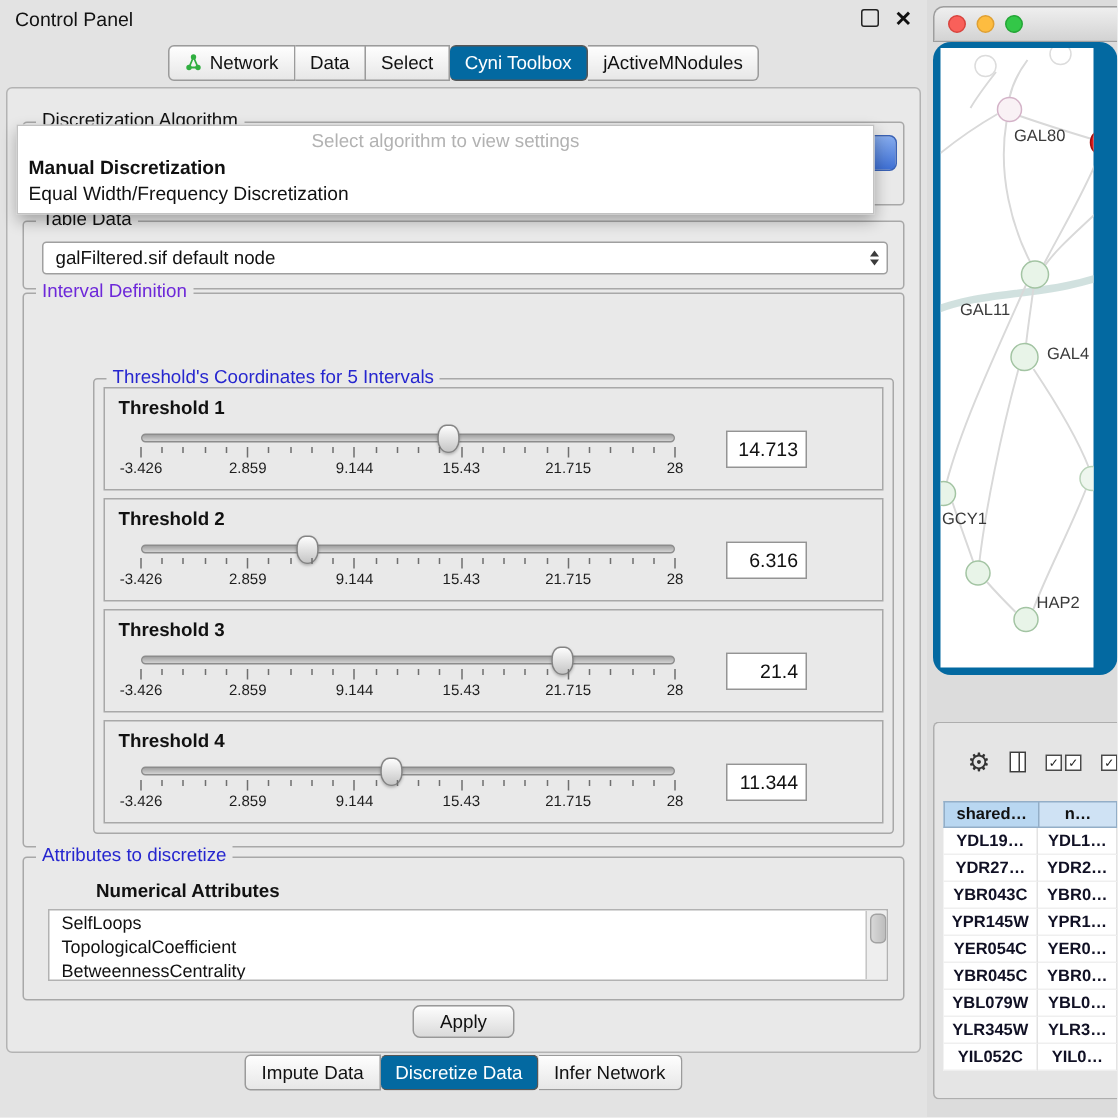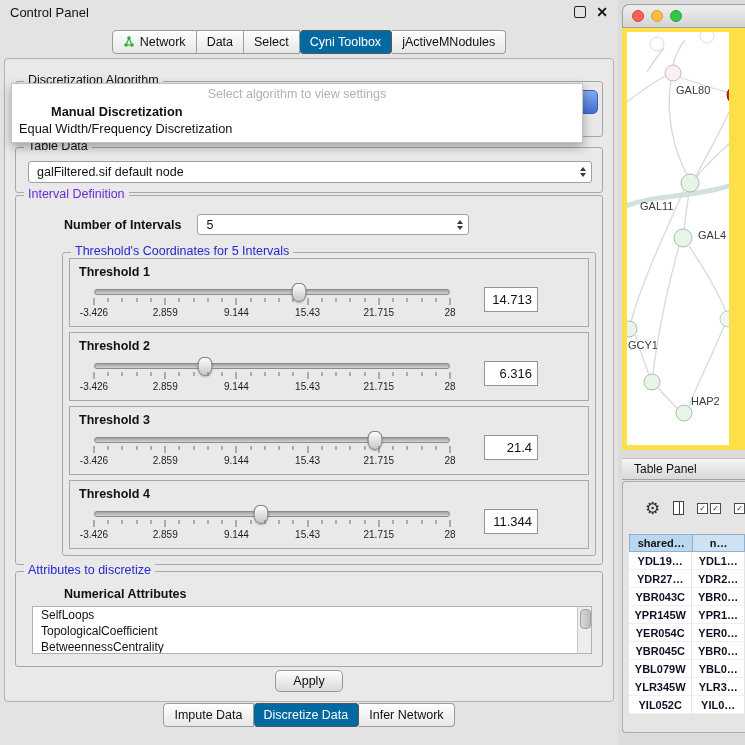--- a/index.html
+++ b/index.html
@@ -25,21 +25,21 @@
   .legend{position:absolute;top:-9px;left:8px;background:#e9e9e9;padding:0 4px;font-size:12.5px;white-space:nowrap;}
   .legend.green{color:#6d28d9;}
   .legend.blue{color:#2626cf;}
 
   #algo-group{left:10px;top:22px;width:586px;height:54px;}
   #algo-combo-stub{position:absolute;left:556px;top:8px;width:24px;height:22px;border-radius:5px;background:linear-gradient(#85abed,#3e6fd3);border:1px solid #3a62b5;}
 
   #algo-overlay{position:absolute;left:6px;top:24px;width:570px;background:#fff;border:1px solid #c2c2c2;box-shadow:0 4px 10px rgba(0,0,0,.32);z-index:50;padding-bottom:5px;}
   .overlay-prompt{text-align:center;color:#b2b2b2;padding:3px 0 2px;font-size:12.5px;}
   .overlay-item{padding:1px 7px;font-size:12.8px;}
-  .overlay-item.first{font-weight:bold;margin-left:32px;}
+  .overlay-item.first{font-weight:bold;}
 
   #table-data-group{left:10px;top:88px;width:586px;height:44px;}
   .combo{display:flex;align-items:center;height:22px;background:#fff;border:1px solid #9f9f9f;border-radius:3px;padding-left:8px;box-sizing:border-box;}
   #table-data-combo{margin:13px 10px 0 12px;}
   .stepper{margin-left:auto;margin-right:5px;display:flex;flex-direction:column;align-items:center;gap:2px;}
   .stepper i{display:block;width:0;height:0;border-left:3.5px solid transparent;border-right:3.5px solid transparent;}
   .stepper .up{border-bottom:4px solid #3b3b3b;}
   .stepper .dn{border-top:4px solid #3b3b3b;}
 
   #interval-group{left:10px;top:136px;width:586px;height:368px;}
@@ -74,21 +74,21 @@
 
   .cp-bottom-tabs{position:absolute;left:0;top:703px;width:618px;display:flex;justify-content:center;}
 
   
   .netwin{position:absolute;left:622px;top:4px;width:123px;height:446px;}
   .mac-bar{height:24px;background:linear-gradient(#efefef,#d3d3d3);border:1px solid #9e9e9e;border-right:none;border-radius:7px 0 0 0;display:flex;align-items:center;gap:7px;padding-left:9px;box-sizing:border-box;}
   .light{width:12px;height:12px;border-radius:50%;box-sizing:border-box;}
   .light.red{background:#f9605a;border:1px solid #d8443e;}
   .light.yellow{background:#fdbc40;border:1px solid #dfa033;}
   .light.green{background:#33c748;border:1px solid #24a636;}
-  .net-frame{position:absolute;left:0;top:24px;right:0;bottom:0;background:#fde047;padding:4px 16px 5px 5px;box-sizing:border-box;}
+  .net-frame{position:absolute;left:0;top:24px;right:0;bottom:0;background:#0369a1;padding:4px 16px 5px 5px;box-sizing:border-box;border-radius:12px;}
   .net-canvas{width:100%;height:100%;background:#fff;position:relative;overflow:hidden;}
   .net-edge{fill:none;stroke:#d9d9d9;stroke-width:1.3;}
   .edge-thick{fill:none;stroke:#ccdedb;stroke-width:5;opacity:.9;}
   .node-label{font-size:11px;fill:#3a3a3a;}
 
   
   .tp-titlebar{position:absolute;left:622px;top:458px;width:123px;height:22px;background:linear-gradient(#f4f4f4,#d9d9d9);border-top:1px solid #bdbdbd;border-bottom:1px solid #a2a2a2;display:flex;align-items:center;padding-left:12px;font-size:12px;box-sizing:border-box;}
   .tp-body{position:absolute;left:622px;top:481px;width:123px;height:252px;background:#e5e5e5;border:1px solid #aeaeae;border-right:none;border-radius:4px 0 0 4px;overflow:hidden;box-sizing:border-box;}
   .tp-toolbar{height:52px;display:flex;align-items:center;gap:13px;padding-left:22px;}
   .gear{font-size:17px;color:#333;}
@@ -165,30 +165,20 @@
           <span class="stepper">
               <i class="up"></i>
               <i class="dn"></i>
             </span>
         </div>
       </div>
 
       <div class="group" id="interval-group">
         <span class="legend green">Interval Definition</span>
 
-        <div class="noi-row">
-          <span class="noi-label">Number of Intervals</span>
-          <div class="combo" id="noi-combo">
-            <span>5</span>
-            <span class="stepper">
-                <i class="up"></i>
-                <i class="dn"></i>
-              </span>
-          </div>
-        </div>
 
         <div class="group" id="thresholds-group">
           <span class="legend blue">Threshold's Coordinates for 5 Intervals</span>
 
           <div class="threshold-panel">
             <div class="t-label">Threshold 1</div>
             <div class="t-row">
               <div class="slider">
                 <div class="track">
                     <div class="thumb" style="left: 57.7197%;"></div>
@@ -451,23 +441,20 @@
             <text x="49" y="62" class="node-label">GAL80</text>
             <text x="13" y="178" class="node-label">GAL11</text>
             <text x="71" y="207" class="node-label">GAL4</text>
             <text x="1" y="317" class="node-label">GCY1</text>
             <text x="64" y="373" class="node-label">HAP2</text>
           </svg>
       </div>
     </div>
   </div>
 
-  <div class="tp-titlebar">
-    <span>Table Panel</span>
-  </div>
 
   <div class="tp-body">
     <div class="tp-toolbar">
       <span class="gear">⚙</span>
       <span class="cols-icon"></span>
       <span class="checks">
         <span class="checkbox-icon">✓</span>
         <span class="checkbox-icon">✓</span>
       </span>
       <span class="checks">

